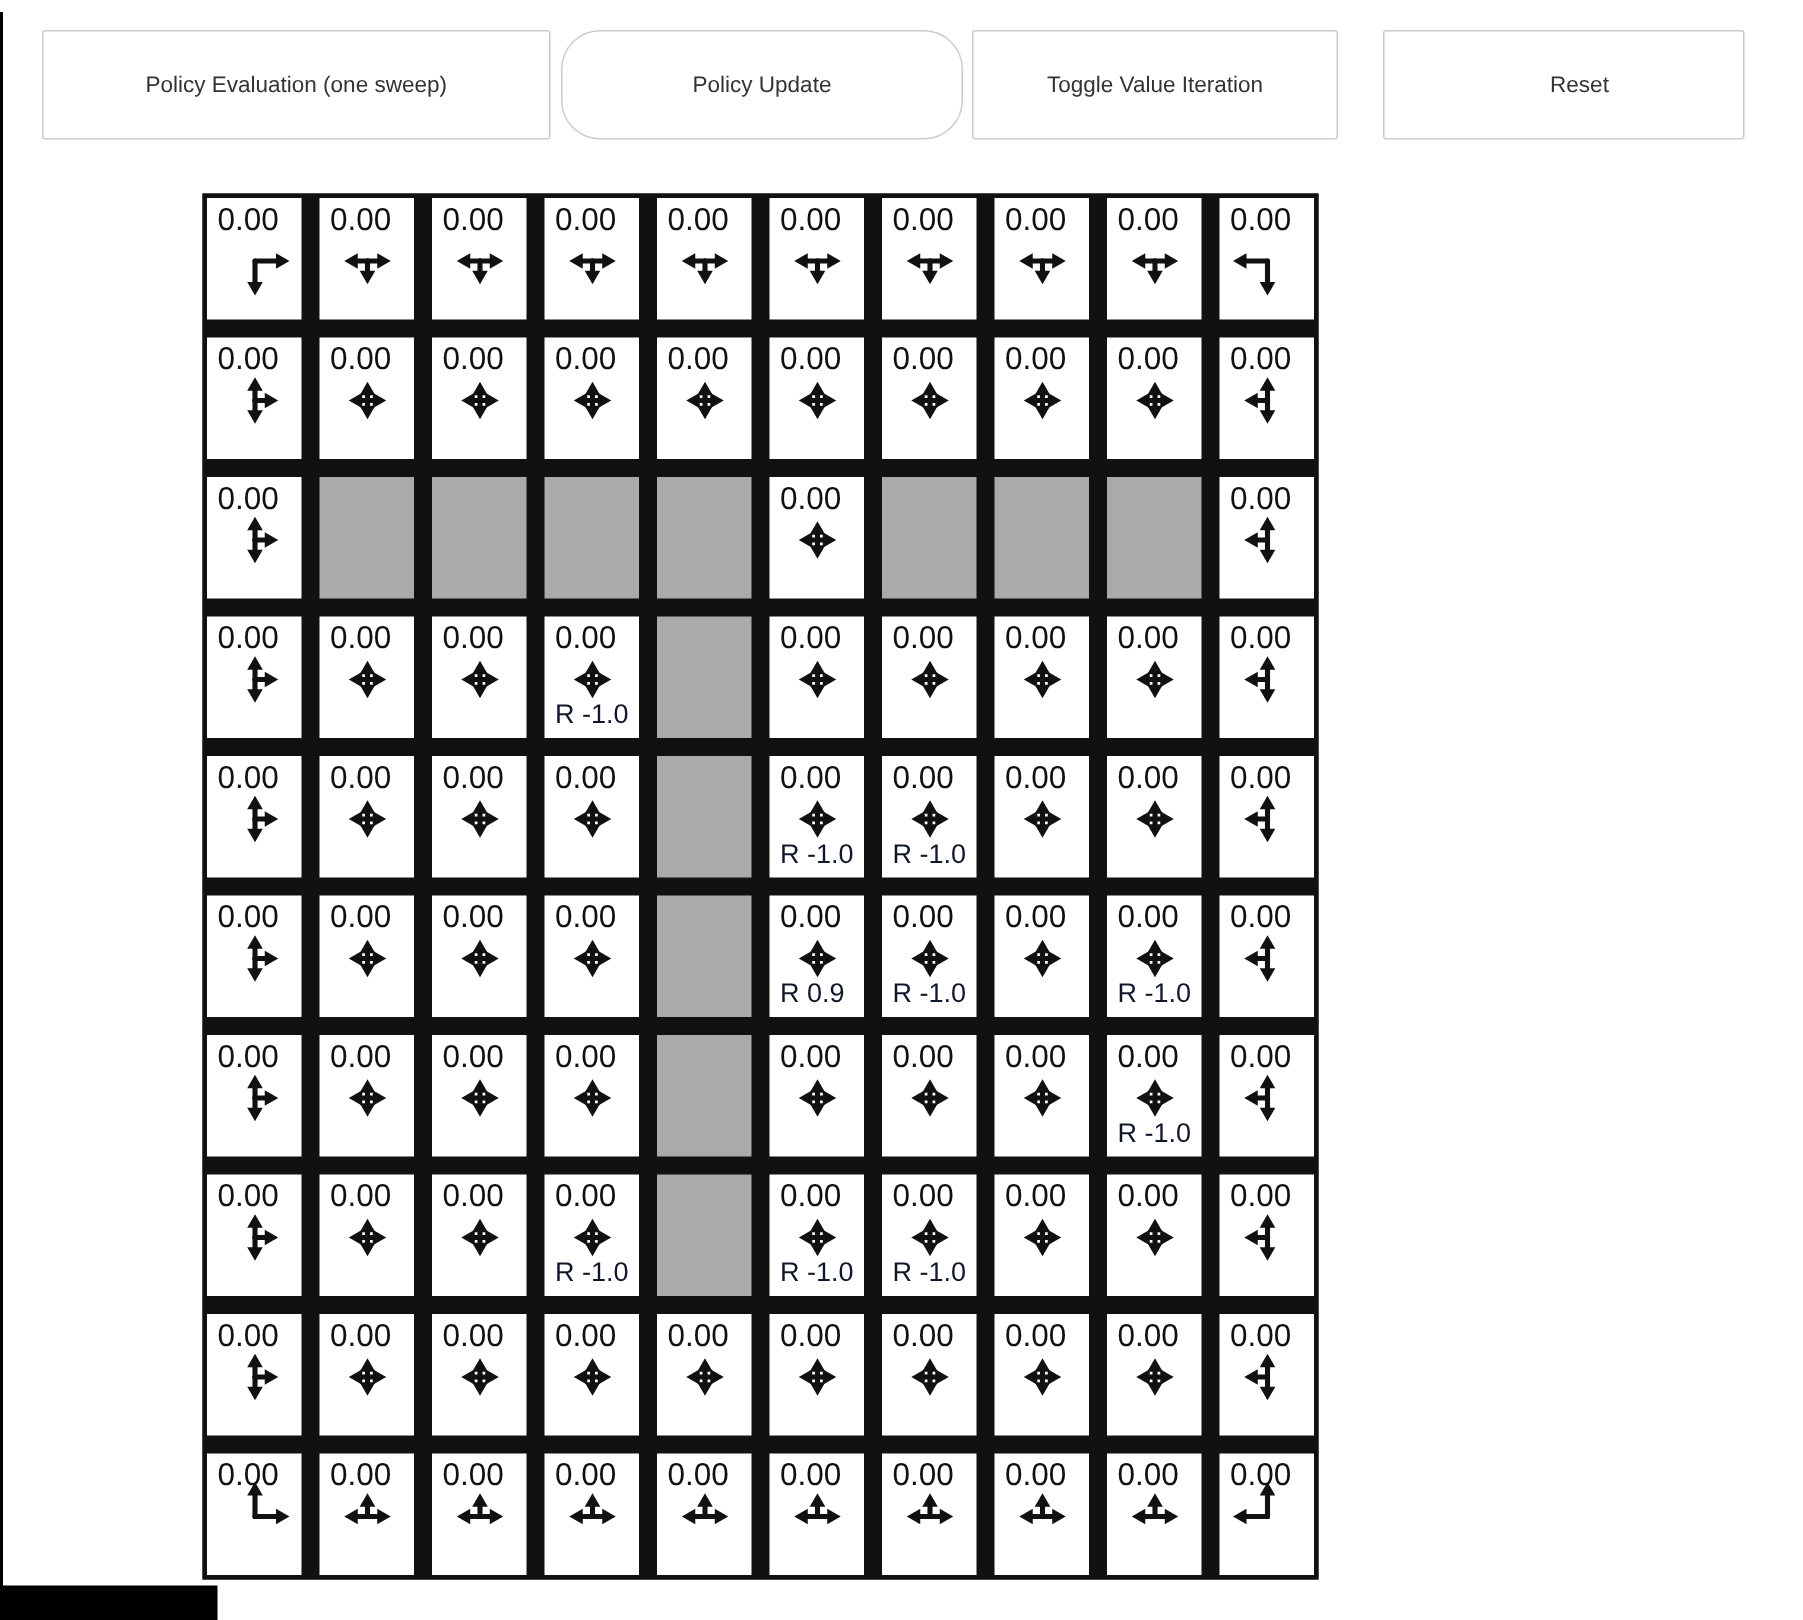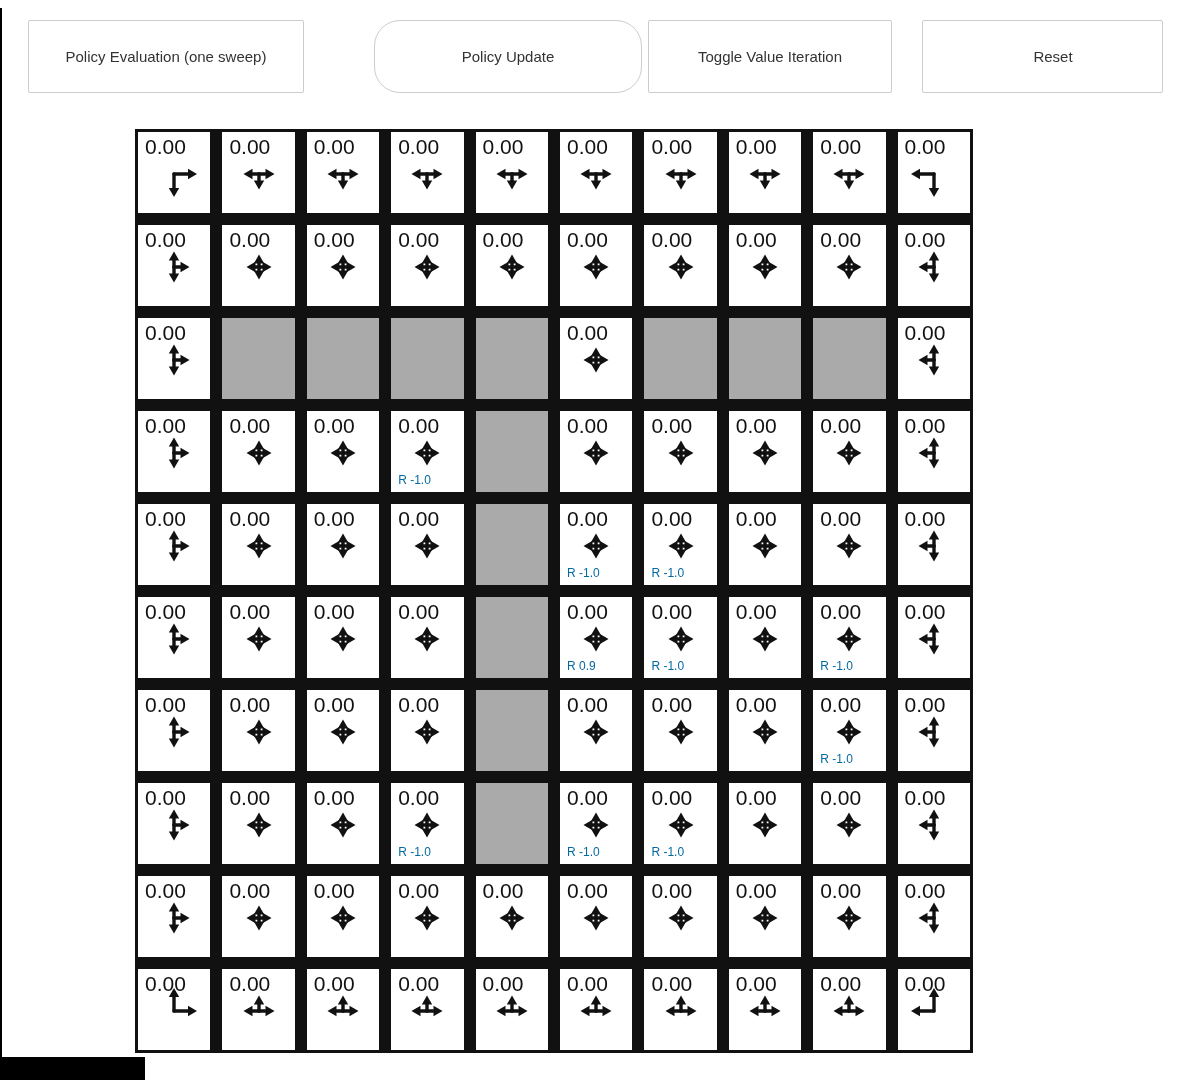--- a/index.html
+++ b/index.html
@@ -7,38 +7,38 @@
     width:1202px;height:1080px;position:relative;overflow:hidden;
     background:#ffffff;font-family:"Liberation Sans",sans-serif;
   }
   
   .btn{
     position:absolute;top:20px;height:73px;box-sizing:border-box;
     background:#ffffff;border:1px solid #cccccc;border-radius:2px;
     font-family:"Liberation Sans",sans-serif;font-size:15px;color:#333333;
     text-align:center;cursor:pointer;padding:0;
   }
-  .btn1{left:28px;width:276px;}
+  .btn1{left:28px;width:339px;}
   .btn2{left:374px;width:268px;border-radius:26px;}
   .btn3{left:648px;width:244px;}
   .btn4{left:922px;width:241px;padding-left:21px;}
   
   #grid{
-    position:absolute;left:135px;top:129px;width:838px;height:924px;
+    position:absolute;left:135px;top:129px;width:744px;height:924px;
     box-sizing:border-box;border:3px solid #111111;background:#111111;
     display:grid;grid-template-columns:repeat(10,1fr);grid-template-rows:repeat(10,1fr);
     gap:12px;
   }
   .cell{position:relative;background:#ffffff;overflow:hidden;}
   .cell.wall{background:#aaaaaa;}
   .cell .val{
     position:absolute;left:7px;top:3px;font-size:21px;line-height:1.1;color:#111111;
   }
   .cell .reward{
-    position:absolute;left:7px;bottom:5px;font-size:12px;color:#0369a1;
+    position:absolute;left:7px;bottom:5px;font-size:18px;color:#0f172a;
   }
   .cell svg{
     position:absolute;left:50%;top:18px;transform:translateX(-50%);
   }
   
   #edge-left{position:absolute;left:0;top:8px;width:2px;height:1072px;background:#000;}
   #edge-bottom-left{position:absolute;left:0;top:1057px;width:145px;height:23px;background:#000;}
 </style>
 </head>
 <body>

